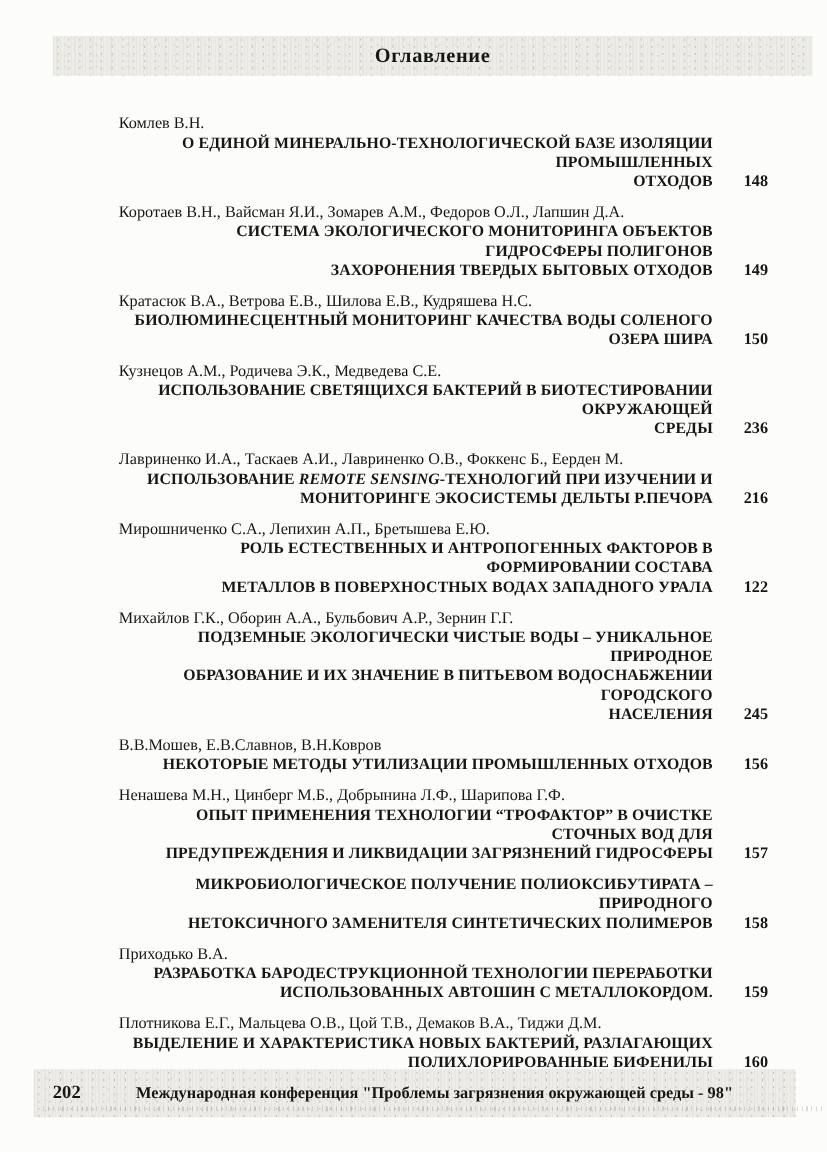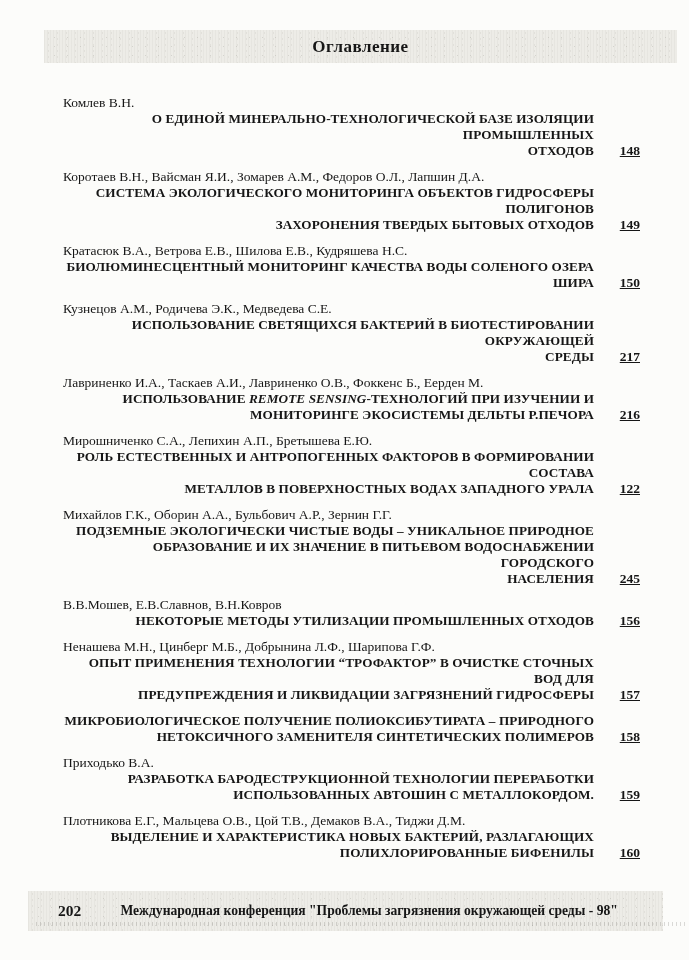--- a/index.html
+++ b/index.html
@@ -29,39 +29,39 @@
     font-size:17px;font-weight:bold;letter-spacing:.5px;
   }
   
   .toc{
     position:absolute;top:95px;left:63px;width:577px;
     display:flex;flex-direction:column;gap:10px;
   }
   .entry{
     display:flex;justify-content:space-between;align-items:flex-end;
   }
-  .entry-text{flex:1;min-width:0;}
+  .entry-text{flex:1;min-width:0;margin-left:36px;}
   .entry-authors{
     font-size:13.5px;line-height:16px;font-weight:normal;
   }
   .entry-title{
     font-size:13.2px;line-height:16px;font-weight:bold;letter-spacing:.1px;text-align:right;
   }
   .entry-title i{font-style:italic;}
   .entry-page{
     font-size:13.5px;line-height:16px;font-weight:bold;
-    min-width:36px;text-align:right;padding-left:10px;flex:none;text-decoration:underline;
+    min-width:36px;text-align:right;padding-left:10px;flex:none;
   }
   
   .footer-band{
     position:absolute;top:891px;left:28px;width:635px;height:40px;
     display:flex;align-items:center;
   }
   .footer-page-number{
-    font-size:15.5px;font-weight:bold;margin-left:30px;flex:none;
+    font-size:15.5px;font-weight:bold;margin-left:16px;flex:none;
   }
   .footer-conference{
     flex:1;text-align:center;font-size:13.6px;font-weight:bold;
     padding-right:6px;
   }
   .bottom-scan-strip{
     position:absolute;top:922px;left:36px;width:650px;height:4px;
     opacity:.45;
     background-image:repeating-linear-gradient(90deg, rgba(100,98,92,.5) 0 1px, transparent 1px 4px);
   }
@@ -93,21 +93,21 @@
         <div class="entry-authors">Кратасюк В.А., Ветрова Е.В., Шилова Е.В., Кудряшева Н.С.</div>
         <div class="entry-title">БИОЛЮМИНЕСЦЕНТНЫЙ МОНИТОРИНГ КАЧЕСТВА ВОДЫ СОЛЕНОГО ОЗЕРА ШИРА</div>
       </div>
       <div class="entry-page">150</div>
     </div>
     <div class="entry">
       <div class="entry-text">
         <div class="entry-authors">Кузнецов А.М., Родичева Э.К., Медведева С.Е.</div>
         <div class="entry-title">ИСПОЛЬЗОВАНИЕ СВЕТЯЩИХСЯ БАКТЕРИЙ В БИОТЕСТИРОВАНИИ ОКРУЖАЮЩЕЙ<br>СРЕДЫ</div>
       </div>
-      <div class="entry-page">217</div>
+      <div class="entry-page">236</div>
     </div>
     <div class="entry">
       <div class="entry-text">
         <div class="entry-authors">Лавриненко И.А., Таскаев А.И., Лавриненко О.В., Фоккенс Б., Еерден М.</div>
         <div class="entry-title">ИСПОЛЬЗОВАНИЕ <i>REMOTE SENSING</i>-ТЕХНОЛОГИЙ  ПРИ  ИЗУЧЕНИИ  И<br>МОНИТОРИНГЕ ЭКОСИСТЕМЫ ДЕЛЬТЫ Р.ПЕЧОРА</div>
       </div>
       <div class="entry-page">216</div>
     </div>
     <div class="entry">
       <div class="entry-text">

